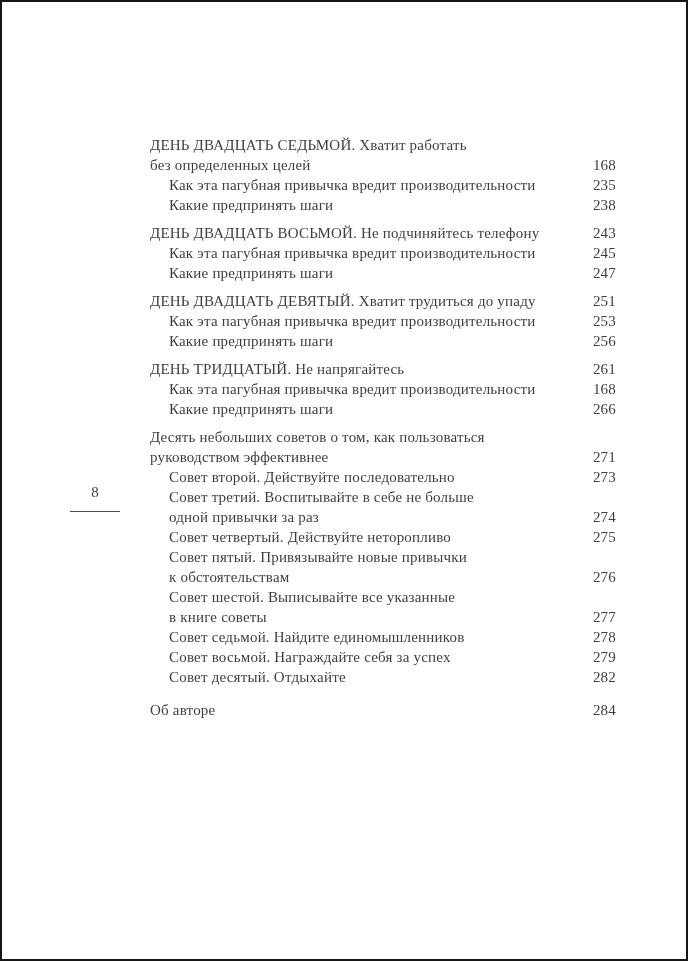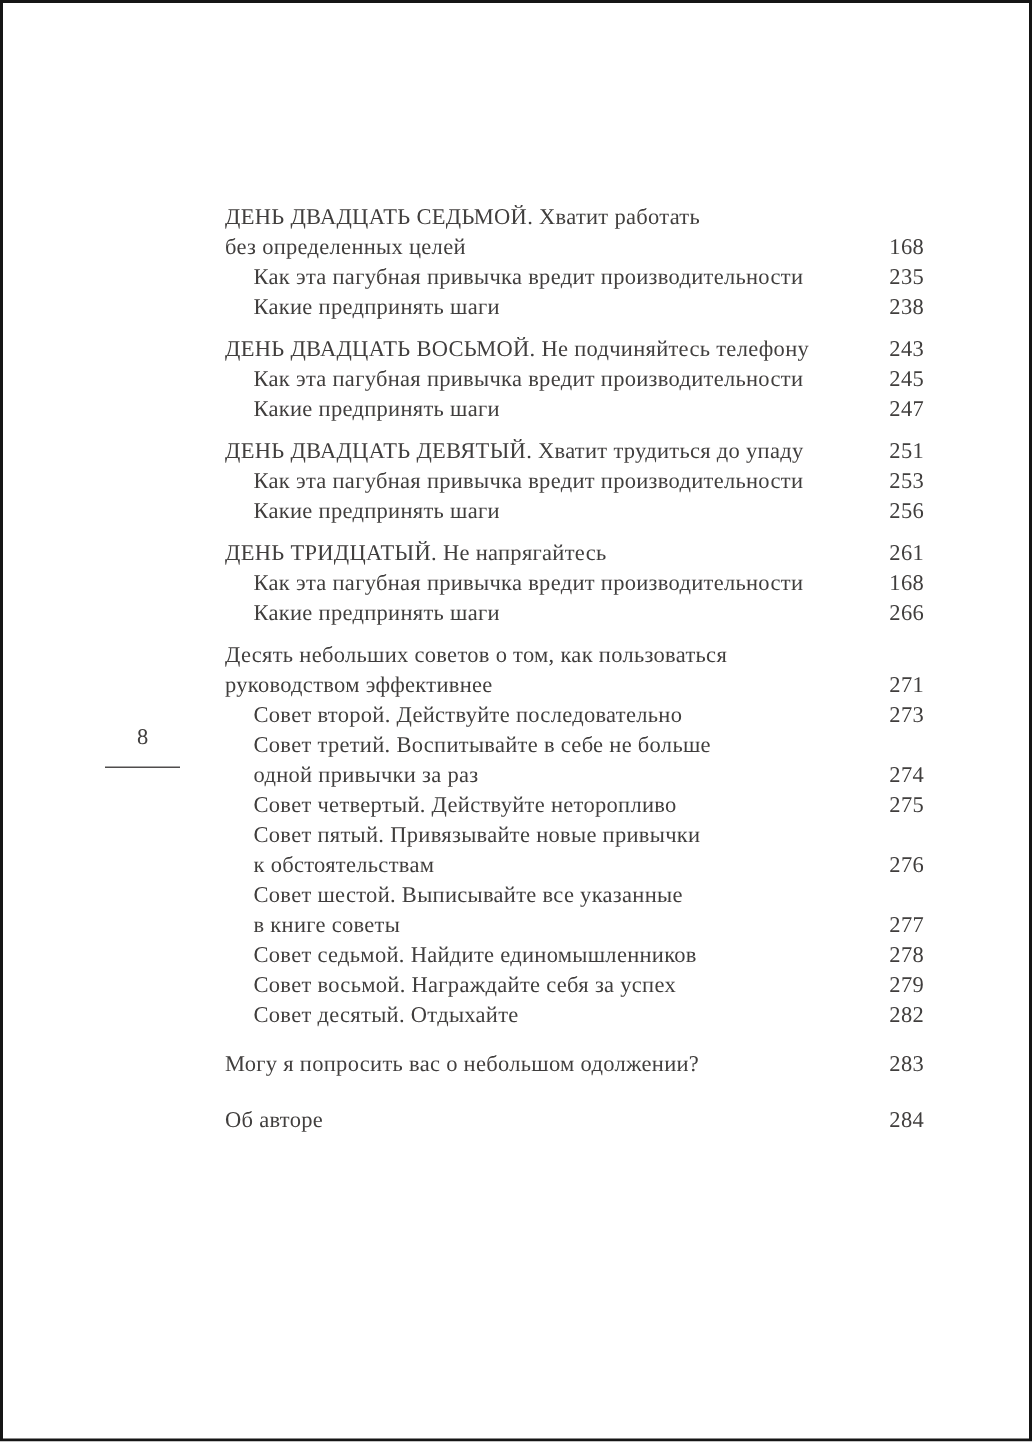--- a/index.html
+++ b/index.html
@@ -195,27 +195,19 @@
         <div class="toc-row indent">
     <div class="toc-text">
             <div class="toc-line">Совет десятый. Отдыхайте</div>
           </div>
     <div class="toc-page">282</div>
   </div>
       </div>
       <div class="toc-section">
         <div class="toc-row">
     <div class="toc-text">
-            <div class="toc-line">Могу я попросить вас о небольшом одолжении?</div>
-          </div>
-    <div class="toc-page">283</div>
-  </div>
-      </div>
-      <div class="toc-section">
-        <div class="toc-row">
-    <div class="toc-text">
             <div class="toc-line">Об авторе</div>
           </div>
     <div class="toc-page">284</div>
   </div>
       </div>
     </div>
 </div>
 
 </body></html>

